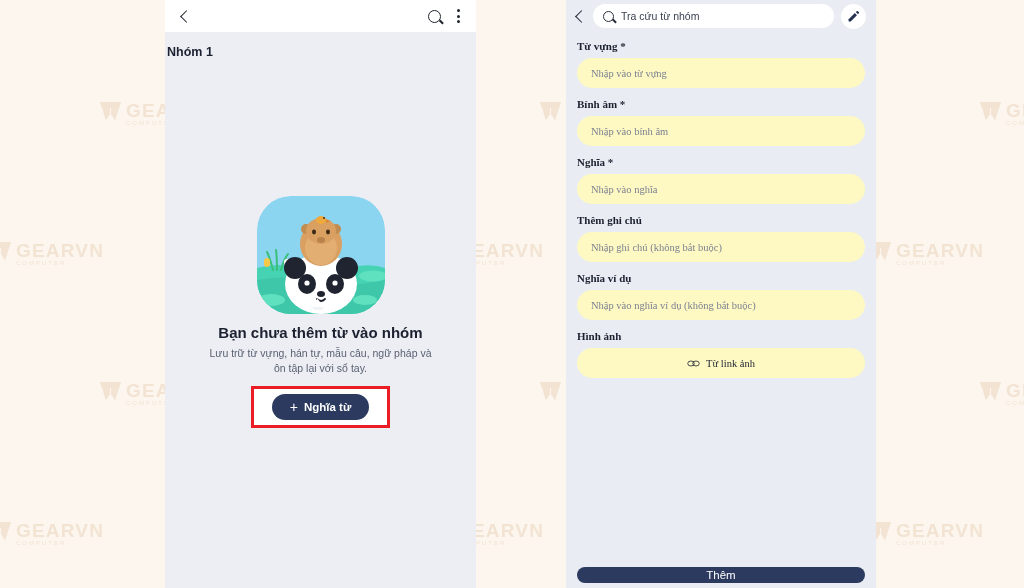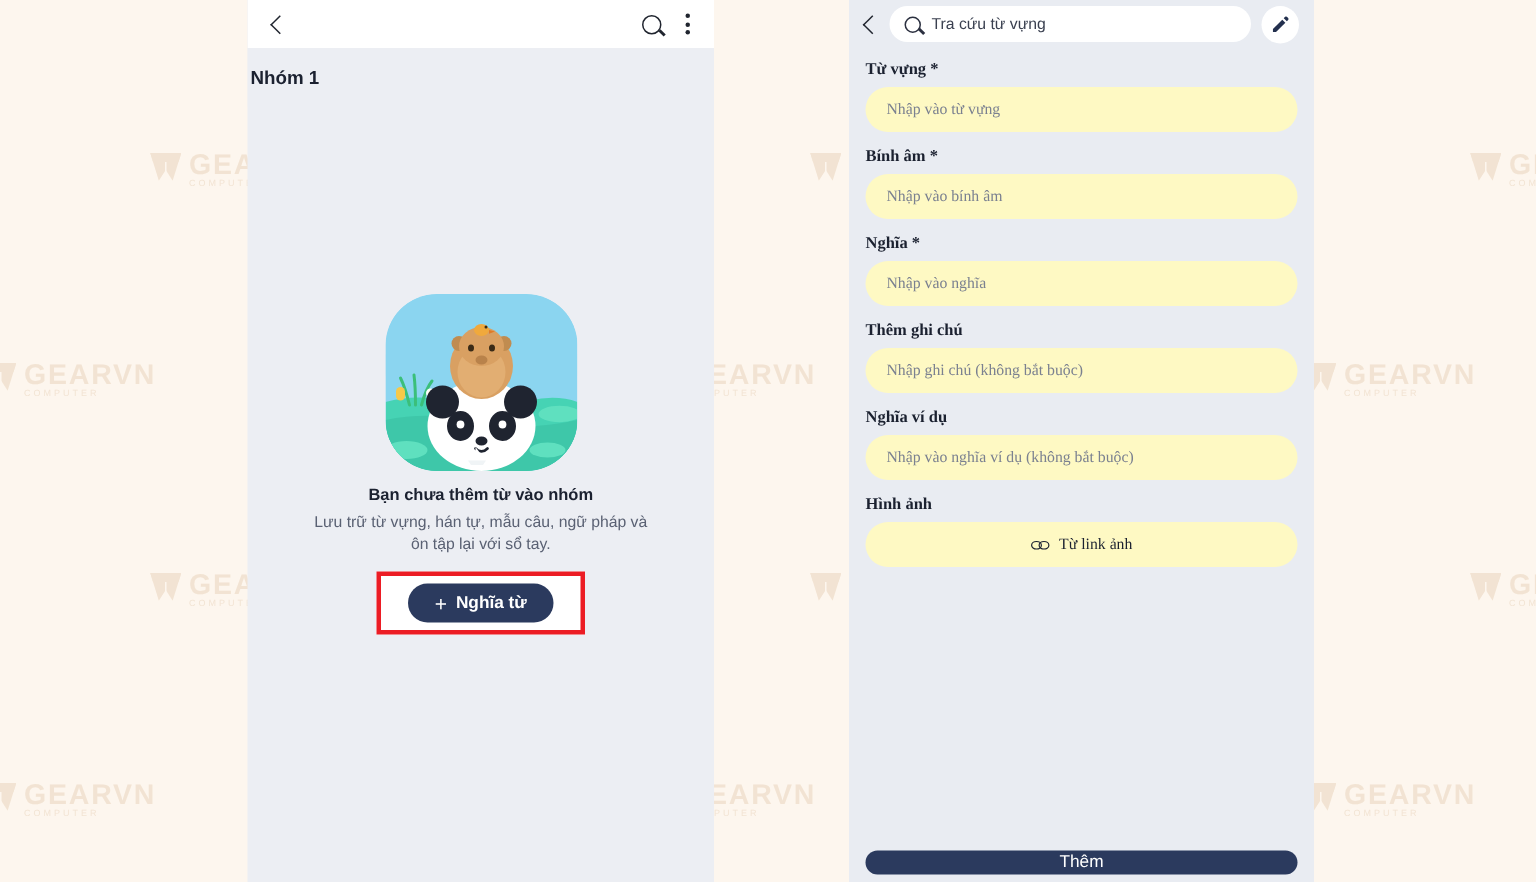--- a/index.html
+++ b/index.html
@@ -148,21 +148,21 @@
       radial-gradient(circle at 27% 84%, #000 25%, transparent 26%),
       radial-gradient(circle at 73% 84%, #000 25%, transparent 26%),
       linear-gradient(#000 0 0);
     border-radius: 34px;
     overflow: hidden;
   }
   .illus svg { position: absolute; inset: 0; }
 
   .empty-title {
     margin-top: 10px;
-    font-size: 11px;
+    font-size: 15px;
     font-weight: bold;
     color: #1b2130;
     text-align: center;
   }
   .empty-sub {
     margin-top: 5px;
     font-size: 10.5px;
     line-height: 15px;
     color: #5a6173;
     text-align: center;
@@ -450,21 +450,21 @@
 </div>
 
 <div id="right-panel">
 
   <div class="r-topbar">
     <div class="icon-btn">
       <span class="back-chevron"></span>
     </div>
     <div class="r-search">
       <span class="search-glass"></span>
-      <span class="r-search-text">Tra cứu từ vựng</span>
+      <span class="r-search-text">Tra cứu từ nhóm</span>
     </div>
     <div class="pencil-btn">
       <svg width="13" height="13" viewBox="0 0 24 24">
         <path d="M3 17.2 L14.5 5.7 l3.8 3.8 L6.8 21 L3 21 Z" fill="#23304e"></path>
         <path d="M16.3 3.9 l1.6 -1.6 a1.6 1.6 0 0 1 2.3 0 l1.5 1.5 a1.6 1.6 0 0 1 0 2.3 l-1.6 1.6 Z" fill="#23304e"></path>
       </svg>
     </div>
   </div>
 
   <div class="form-area">

